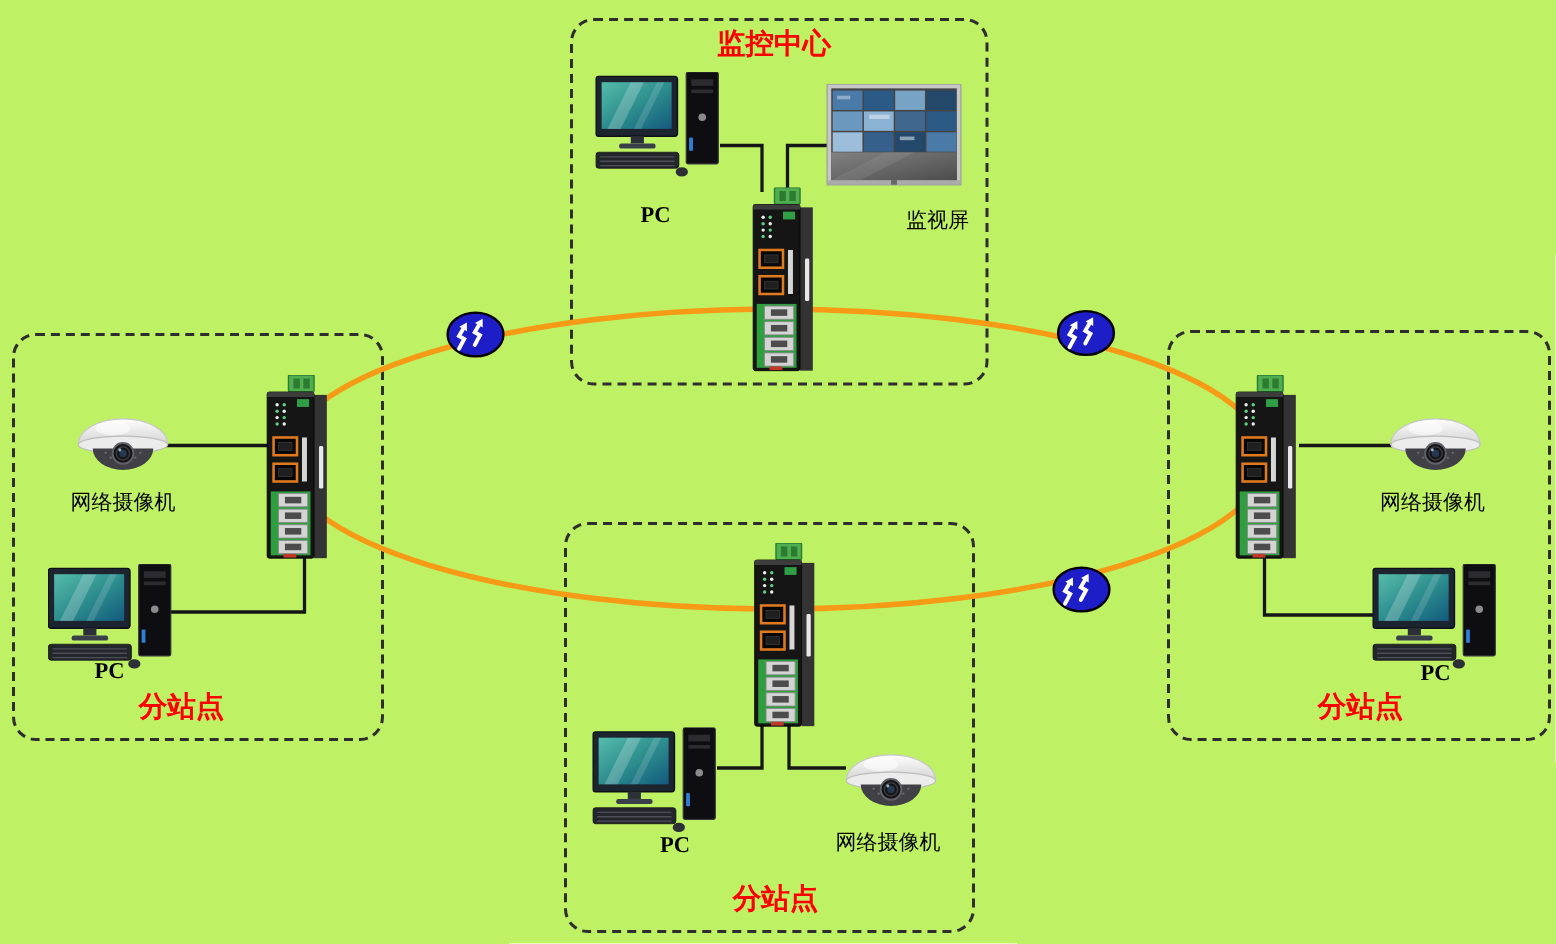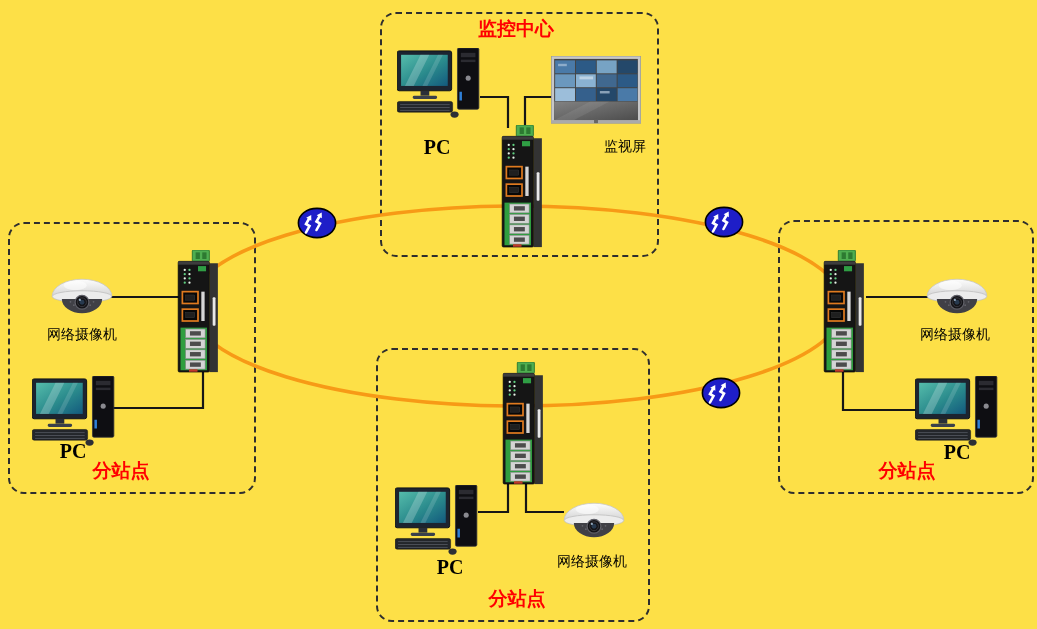--- a/index.html
+++ b/index.html
@@ -1,29 +1,29 @@
 <!DOCTYPE html>
 <html><head>
 <meta charset="utf-8">
 <style>
   html,body{margin:0;padding:0;background:#ffffff;}
   #canvas{
-    position:relative;width:1037px;height:629px;background:#fde047;overflow:hidden;
+    position:relative;width:1037px;height:629px;background:#bef264;overflow:hidden;
     font-family:"Liberation Serif","DejaVu Serif",serif;
   }
   .station-box{position:absolute;border:2px dashed #2e2e2e;border-radius:16px;}
   .station-title{
     position:absolute;transform:translateX(-50%);font-size:19px;font-weight:bold;
     color:#ff0000;white-space:nowrap;z-index:6;
   }
   .label{
     position:absolute;transform:translateX(-50%);font-size:14px;color:#000;
     white-space:nowrap;z-index:6;
   }
-  .label.pc{font-weight:bold;font-size:20px;}
+  .label.pc{font-weight:bold;font-size:15px;}
   .dev{position:absolute;z-index:5;}
   .linkicon{position:absolute;z-index:4;}
   #wiring{position:absolute;left:0;top:0;z-index:3;}
 </style>
 </head>
 <body>
 
 <div id="canvas">
 
   <svg width="0" height="0" style="position:absolute" aria-hidden="true">

